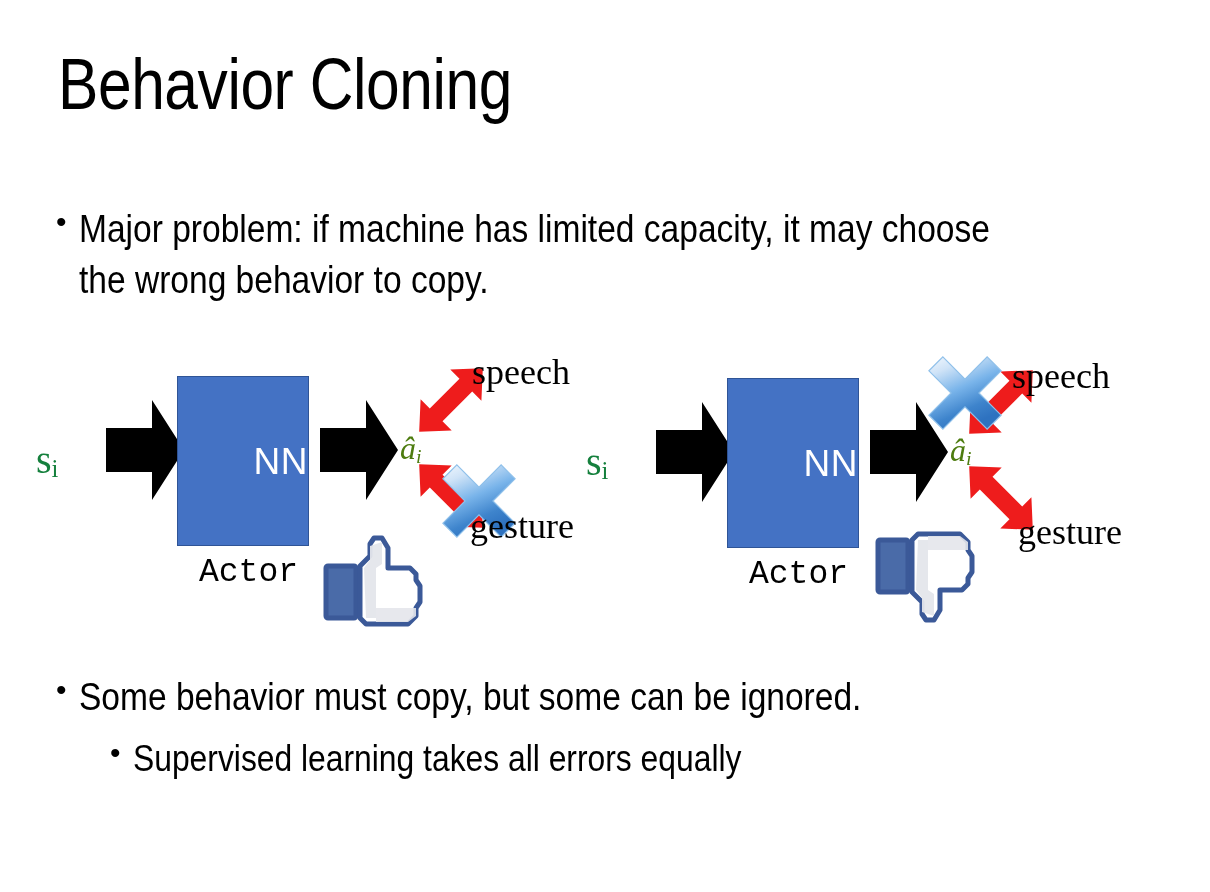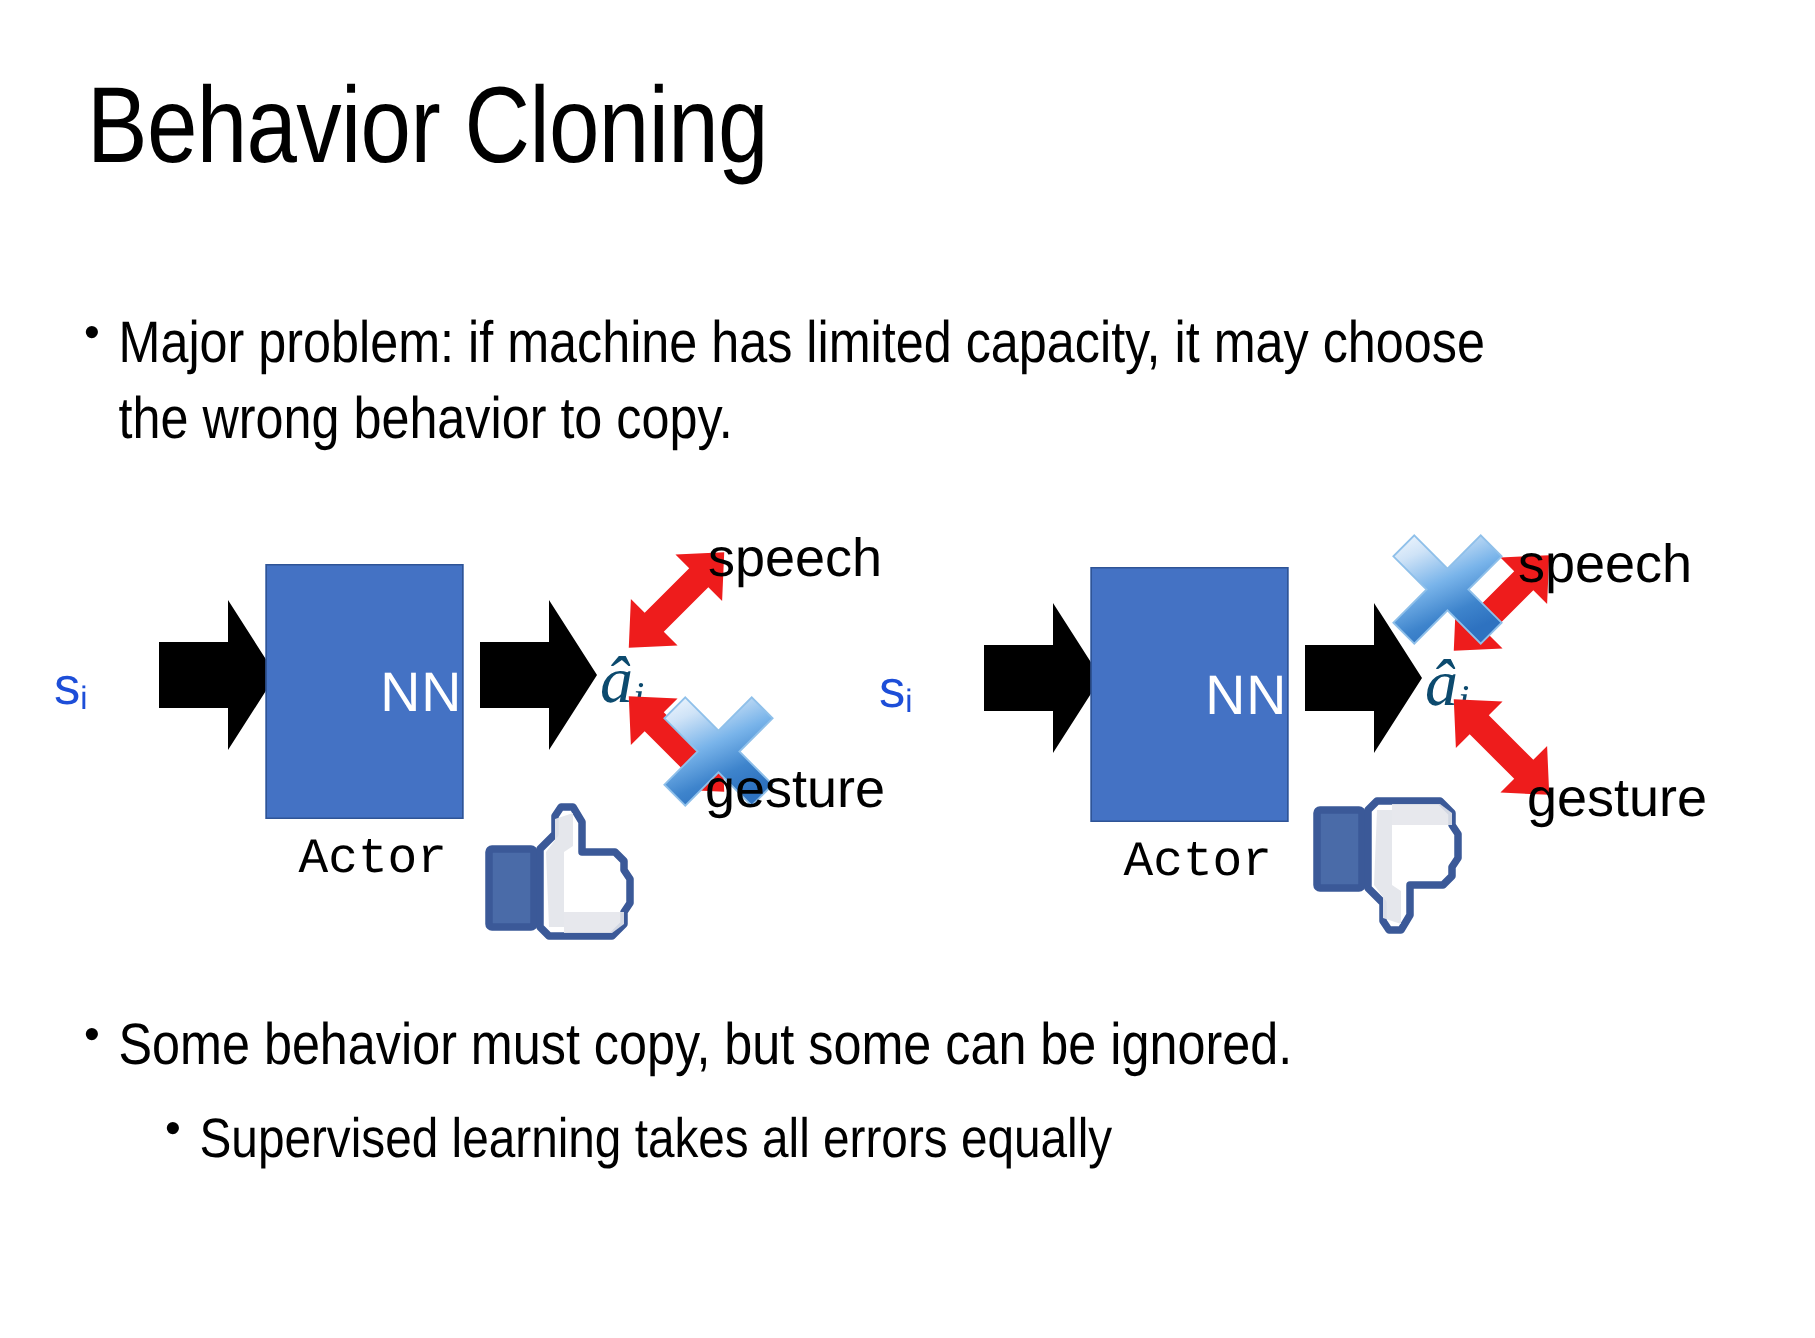--- a/index.html
+++ b/index.html
@@ -82,24 +82,24 @@
     position: absolute;
     top: 340px;
     width: 600px;
     height: 290px;
   }
   #diagram-left  { left: 10px;  }
   #diagram-right { left: 560px; }
 
   .state-label {
     position: absolute;
-    font-family: Liberation Sans, sans-serif;
-    font-size: 35px;
-    line-height: 1;
-    color: #1d4ed8;
+    font-family: Liberation Serif, serif;
+    font-size: 40px;
+    line-height: 1;
+    color: #15803d;
   }
   .state-label sub {
     font-size: 0.62em;
     vertical-align: -0.18em;
   }
 
   .nn-box {
     position: absolute;
     background: #4472C4;
     border: 1px solid #2F5496;
@@ -120,34 +120,34 @@
     font-family: Liberation Mono, monospace;
     font-size: 33px;
     line-height: 1;
     color: #000000;
   }
 
   .action-label {
     position: absolute;
     font-family: "Liberation Serif", serif;
     font-style: italic;
-    font-size: 44px;
-    line-height: 1;
-    color: #0c4a6e;
+    font-size: 32px;
+    line-height: 1;
+    color: #4d7c0f;
     white-space: nowrap;
   }
   .action-label sub {
     font-size: 0.62em;
     font-style: italic;
     vertical-align: -0.2em;
   }
 
   .out-label {
     position: absolute;
-    font-family: Liberation Sans, sans-serif;
+    font-family: Liberation Serif, serif;
     font-size: 36px;
     line-height: 1;
     color: #000000;
     white-space: nowrap;
   }
 
   .blk-arrow, .red-arrow, .blue-x, .thumb {
     position: absolute;
   }
   .blk-arrow svg, .red-arrow svg, .blue-x svg, .thumb svg {

